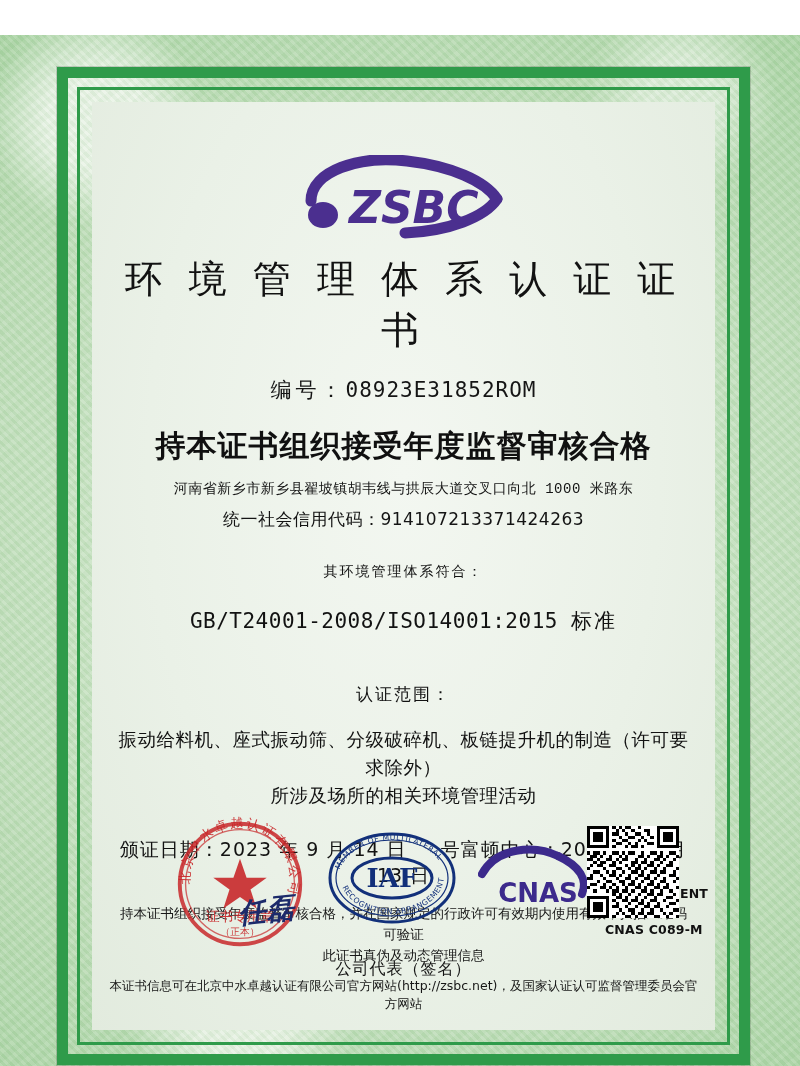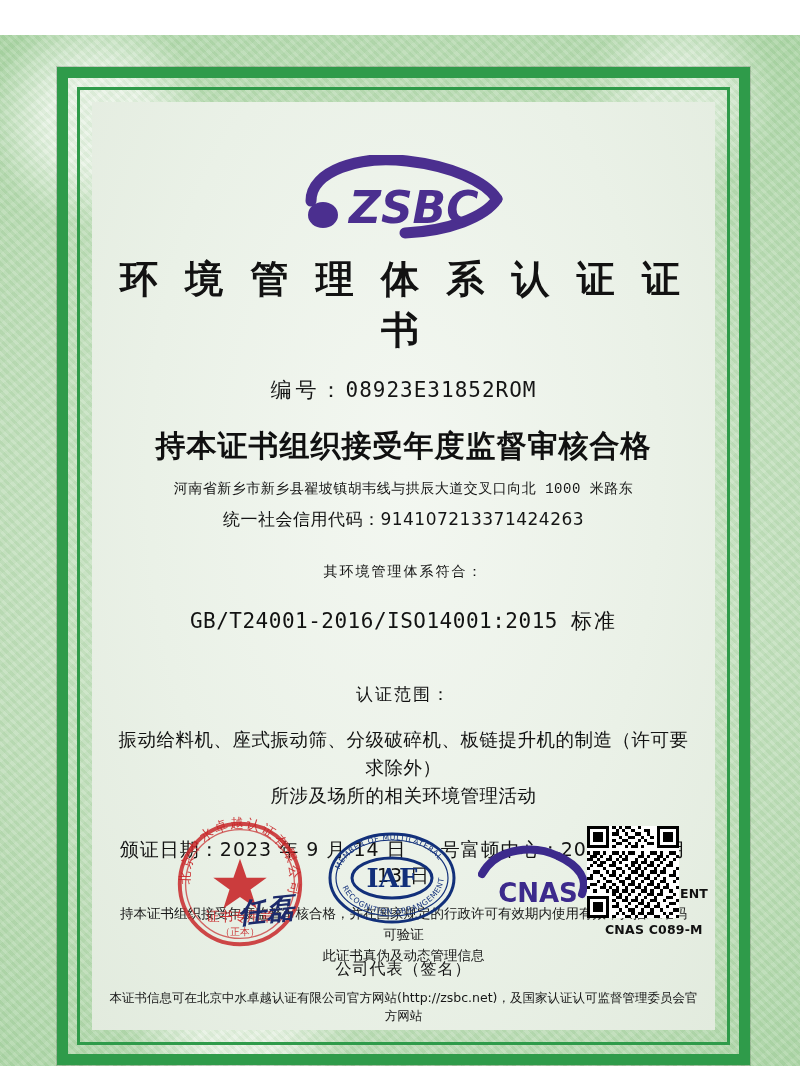--- a/index.html
+++ b/index.html
@@ -73,21 +73,21 @@
     height: 90px;
     display: flex;
     align-items: center;
     justify-content: center;
   }
   .logo-svg { display: block; }
 
   .cert-title {
     margin-top: 10px;
     font-family: "DejaVu Sans", sans-serif;
-    font-weight: bold;
+    font-weight: normal;
     font-size: 38px;
     letter-spacing: 7px;
     color: #121212;
   }
 
   .cert-no {
     margin-top: 20px;
     font-family: "DejaVu Sans Mono", monospace;
     font-size: 21px;
     letter-spacing: 1px;
@@ -247,21 +247,21 @@
     left: 0; right: 0;
     bottom: 50px;
     font-family: "DejaVu Sans", sans-serif;
     font-size: 16px;
     letter-spacing: 1px;
     color: #141414;
   }
   .footer {
     position: absolute;
     left: 14px; right: 14px;
-    bottom: 4px;
+    bottom: 16px;
     font-family: "DejaVu Sans", sans-serif;
     font-size: 12.5px;
     line-height: 1.5;
     color: #171717;
   }
 </style>
 </head>
 <body>
 
 <div class="certificate">
@@ -286,21 +286,21 @@
           </div>
 
 
           <div class="company">持本证书组织接受年度监督审核合格</div>
           <div class="address">河南省新乡市新乡县翟坡镇胡韦线与拱辰大道交叉口向北 1000 米路东</div>
           <div class="credit-code">统一社会信用代码：914107213371424263</div>
 
           <div class="conform-line">其环境管理体系符合：</div>
 
           <div class="standard-line">
-            <span>GB/T24001-2016/ISO14001:2015</span>
+            <span>GB/T24001-2008/ISO14001:2015</span>
             <span class="suffix">标准</span>
           </div>
 
           <div class="scope-heading">认证范围：</div>
           <div class="scope-body">
             <div>振动给料机、座式振动筛、分级破碎机、板链提升机的制造（许可要求除外）</div>
             <div>所涉及场所的相关环境管理活动</div>
           </div>
 
           <div class="dates">

